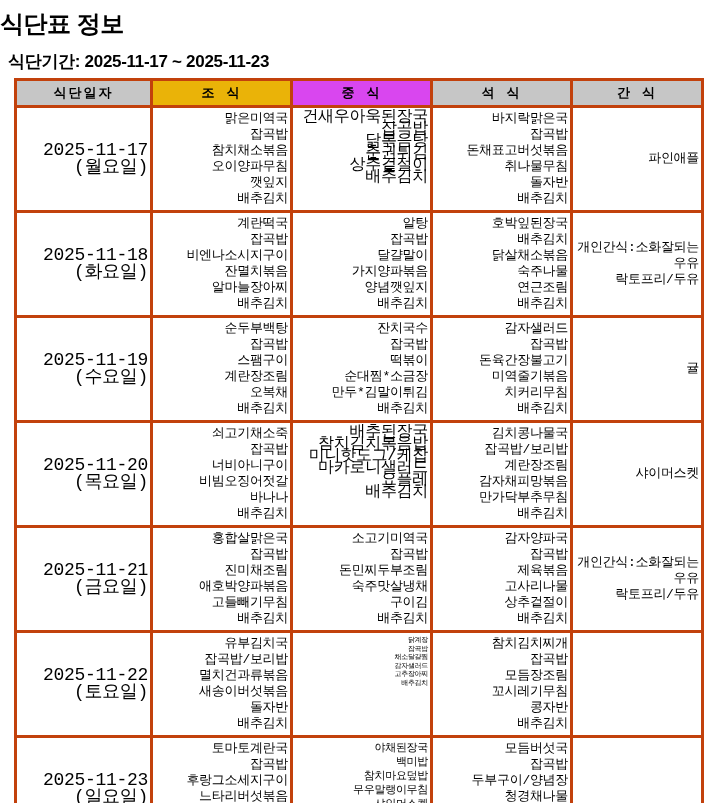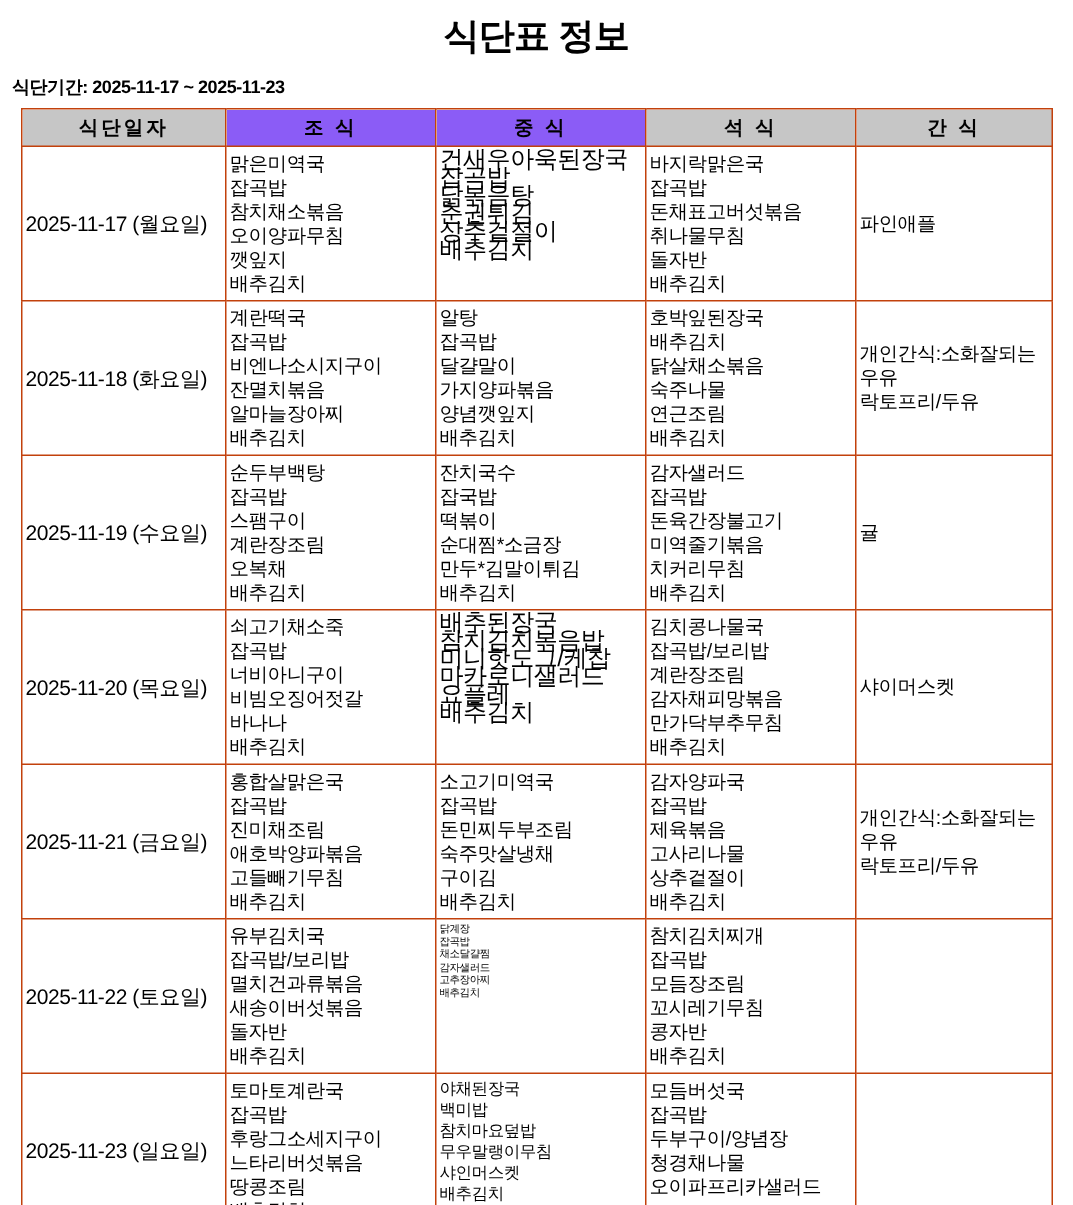--- a/index.html
+++ b/index.html
@@ -4,62 +4,63 @@
 <style>
   html,body { margin:0; padding:0; background:#ffffff; }
   body {
     width:715px;
     font-family:"Liberation Sans","DejaVu Sans",sans-serif;
     color:#000000;
     -webkit-font-smoothing:antialiased;
   }
   .page { width:715px; }
   .title {
-    text-align:center;
+    text-align:left;
     font-size:24px;
     font-weight:bold;
     margin:8px 0 10px 0;
     letter-spacing:-0.5px;
   }
   .period {
-    font-size:12px;
+    font-size:17px;
     font-weight:600;
     margin:0 0 5px 8px;
     letter-spacing:-0.3px;
   }
   table.menu-table {
     border-collapse:collapse;
     table-layout:fixed;
     margin-left:14px;
     width:687px;
     border:1px solid #000;
   }
   .menu-table th, .menu-table td {
-    border:1px solid #c2410c;
+    border:3px solid #c2410c;
     overflow:hidden;
+    font-family:Liberation Mono, monospace;
   }
   .menu-table thead th {
     background:#c6c6c6;
     font-size:13px;
     font-weight:bold;
     height:22px;
     padding:1px 2px;
     letter-spacing:2px;
   }
   .menu-table td {
-    text-align:left;
+    text-align:right;
     font-size:13px;
     padding:3px 2px;
     height:96px;
     vertical-align:top;
     letter-spacing:-0.3px;
   }
   td.date-cell {
     vertical-align:middle;
-    font-size:14px;
+    font-size:18px;
   }
   td.snack-cell {
     vertical-align:middle;
     margin-left:12px;
   }
   .menu-item { line-height:16px; }
   .date-cell .menu-item { line-height:17px; }
   .snack-cell .menu-item { line-height:16px; }
   td.lunch-small  .menu-item { font-size:16px; line-height:12px; }
   td.lunch-medium .menu-item { font-size:11px; line-height:14px; }
@@ -77,22 +78,22 @@
     <colgroup>
       <col style="width:136px">
       <col style="width:140px">
       <col style="width:140px">
       <col style="width:140px">
       <col style="width:131px">
     </colgroup>
     <thead>
       <tr>
         <th style="background: rgb(198, 198, 198);">식단일자</th>
-        <th style="background: #8b5cf6;">조 식</th>
-        <th style="background: #8b5cf6;">중 식</th>
+        <th style="background: #eab308;">조 식</th>
+        <th style="background: #d946ef;">중 식</th>
         <th style="background: rgb(198, 198, 198);">석 식</th>
         <th style="background: rgb(198, 198, 198);">간 식</th>
       </tr>
     </thead>
     <tbody id="table-body">
         <tr>
           <td class="date-cell">
             <div class="menu-item">2025-11-17 (월요일)</div>
           </td>
           <td class="meal-cell">

